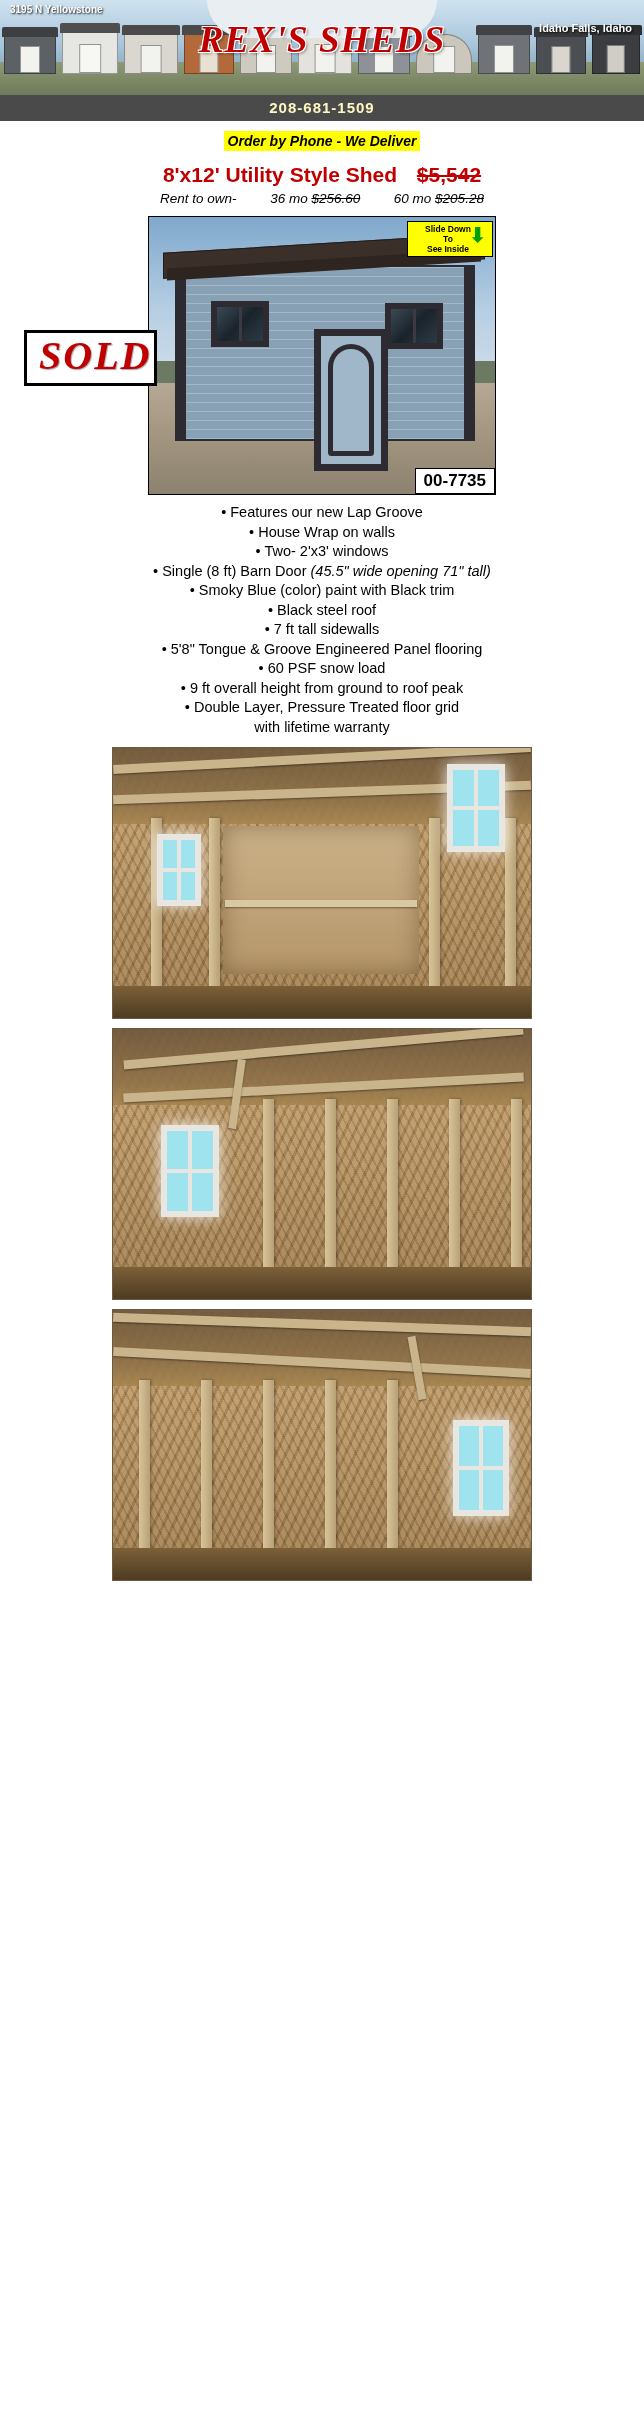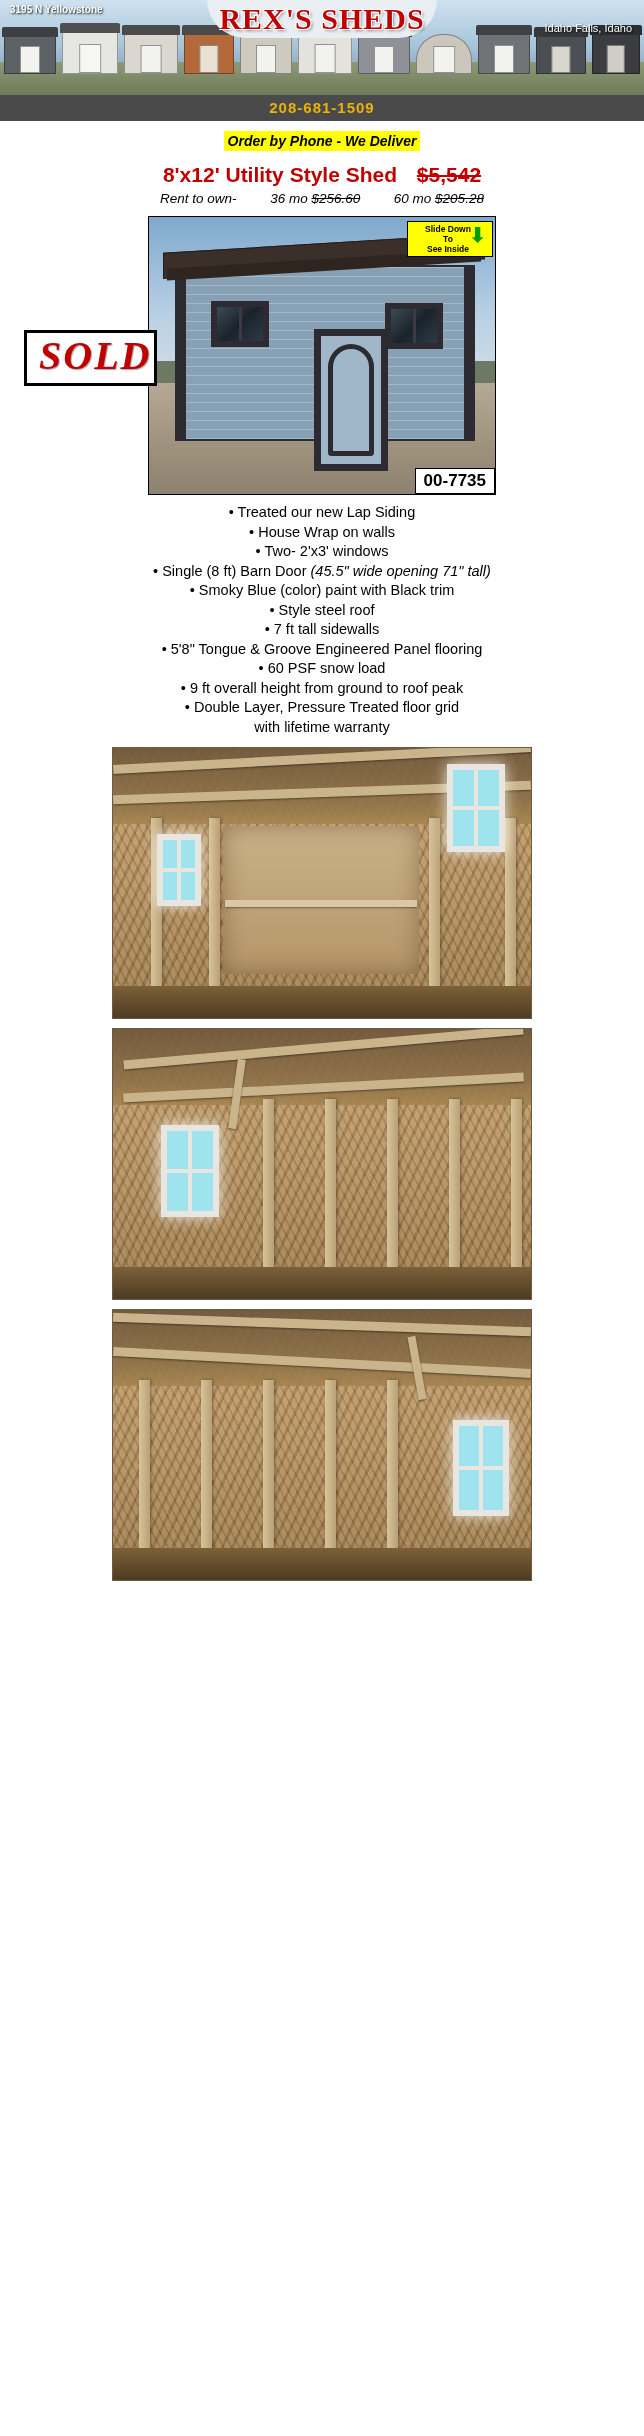--- a/index.html
+++ b/index.html
@@ -54,25 +54,26 @@
   .shed .door {
     position: absolute;
     bottom: 0; left: 50%; transform: translateX(-50%);
     width: 40%; height: 70%;
     background: #f2f2ee;
     border: 1px solid rgba(0,0,0,.4);
   }
   .banner-title {
     position: absolute;
     left: 50%;
-    top: 2px;
+    top: 18px;
     transform: translateX(-50%);
     font-family: "Liberation Serif", serif;
-    font-size: 30px;
-    font-weight: bold;
+    font-size: 37px;
+    font-weight: bold;
+    font-style: italic;
     color: #c00000;
     text-shadow: 1px 1px 0 #fff, -1px -1px 0 #fff, 1px -1px 0 #fff, -1px 1px 0 #fff, 2px 2px 3px rgba(0,0,0,.4);
     letter-spacing: 1px;
     white-space: nowrap;
     z-index: 5;
   }
   .banner-title-bg {
     position: absolute;
     left: 50%;
     top: 0px;
@@ -90,31 +91,31 @@
     font-size: 10px;
     font-weight: bold;
     text-shadow: 1px 1px 2px rgba(0,0,0,.9);
     z-index: 6;
   }
   .banner-city {
     position: absolute;
     top: 22px; right: 12px;
     color: #ffffff;
     font-size: 11px;
-    font-weight: normal;
+    font-weight: bold;
     text-shadow: 1px 1px 2px rgba(0,0,0,.9);
     z-index: 6;
   }
 
   
   .phone-bar {
     width: 644px;
     height: 26px;
     background: #4a4a4a;
-    color: #eab308;
+    color: #fef9c3;
     text-align: center;
     line-height: 26px;
     font-size: 15px;
     font-weight: bold;
     letter-spacing: 1px;
     font-family: "Liberation Sans", sans-serif;
   }
 
   
   .order-row {
@@ -468,26 +469,26 @@
       <span class="txt">See Inside</span>
     </div>
 
     <div class="stock-badge">00-7735</div>
   </div>
 
   <div class="sold-stamp">SOLD</div>
 
   <div class="features">
     <ul>
-      <li>• <span>Treated our new Lap Siding</span></li>
+      <li>• <span>Features our new Lap Groove</span></li>
       <li>• <span>House Wrap on walls</span></li>
       <li>• <span>Two- 2'x3' windows</span></li>
       <li>• <span>Single (8 ft) Barn Door </span><span class="it">(45.5" wide opening 71" tall)</span></li>
       <li>• <span>Smoky Blue (color) paint with Black trim</span></li>
-      <li>• <span>Style steel roof</span></li>
+      <li>• <span>Black steel roof</span></li>
       <li>• <span>7 ft tall sidewalls</span></li>
       <li>• <span>5'8" Tongue &amp; Groove Engineered Panel flooring</span></li>
       <li>• <span>60 PSF snow load</span></li>
       <li>• <span>9 ft overall height from ground to roof peak</span></li>
       <li>• <span>Double Layer, Pressure Treated floor grid</span></li>
       <li><span>with lifetime warranty</span></li>
     </ul>
   </div>
 
   <div class="interior">

